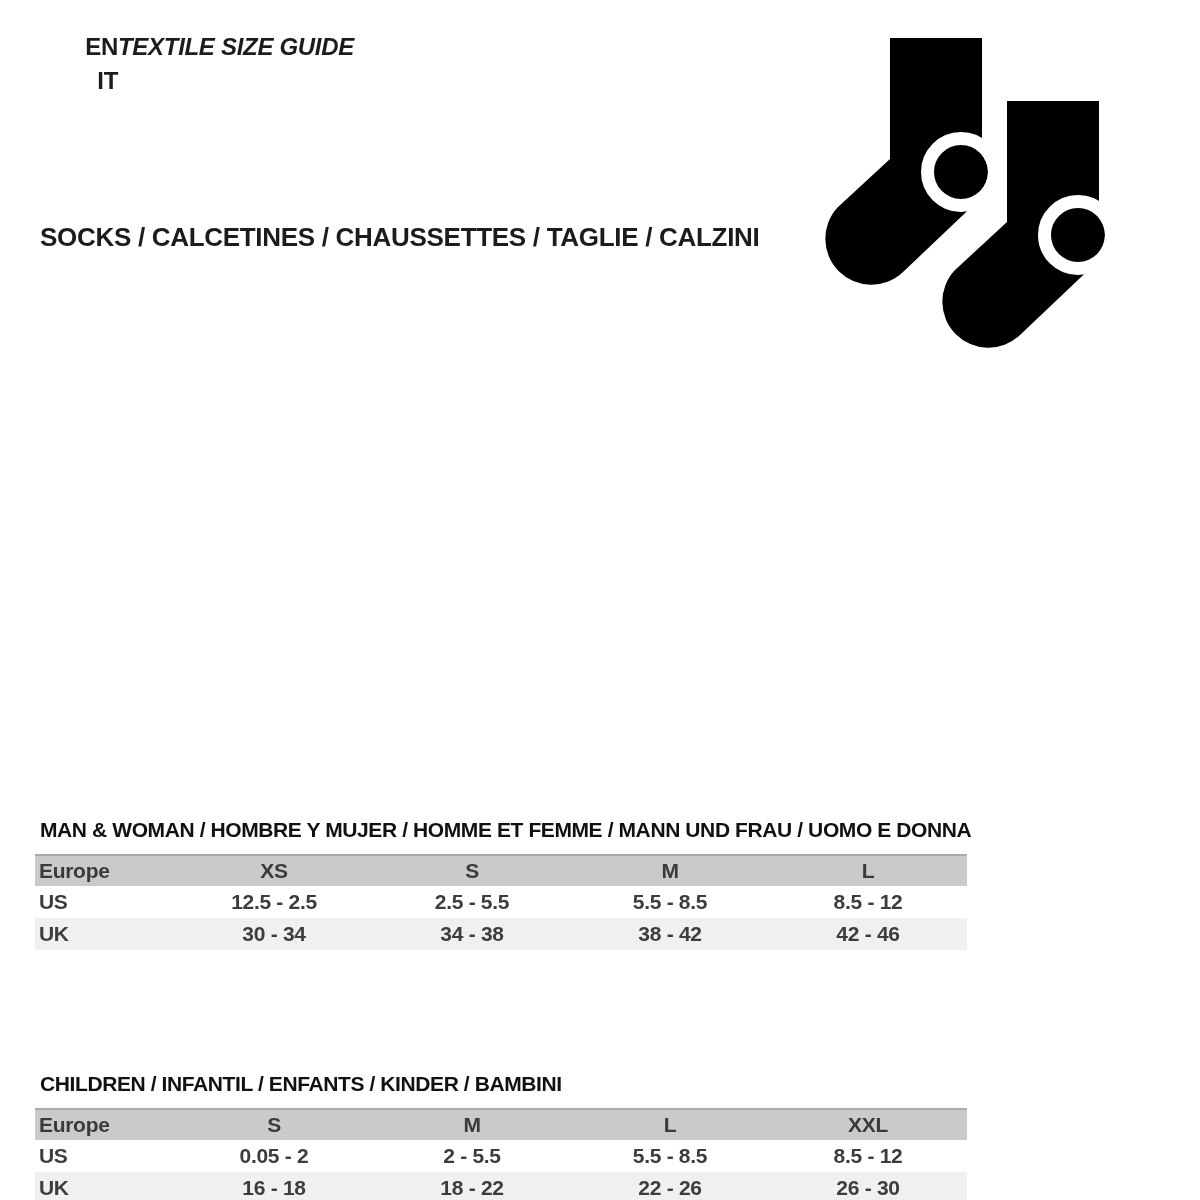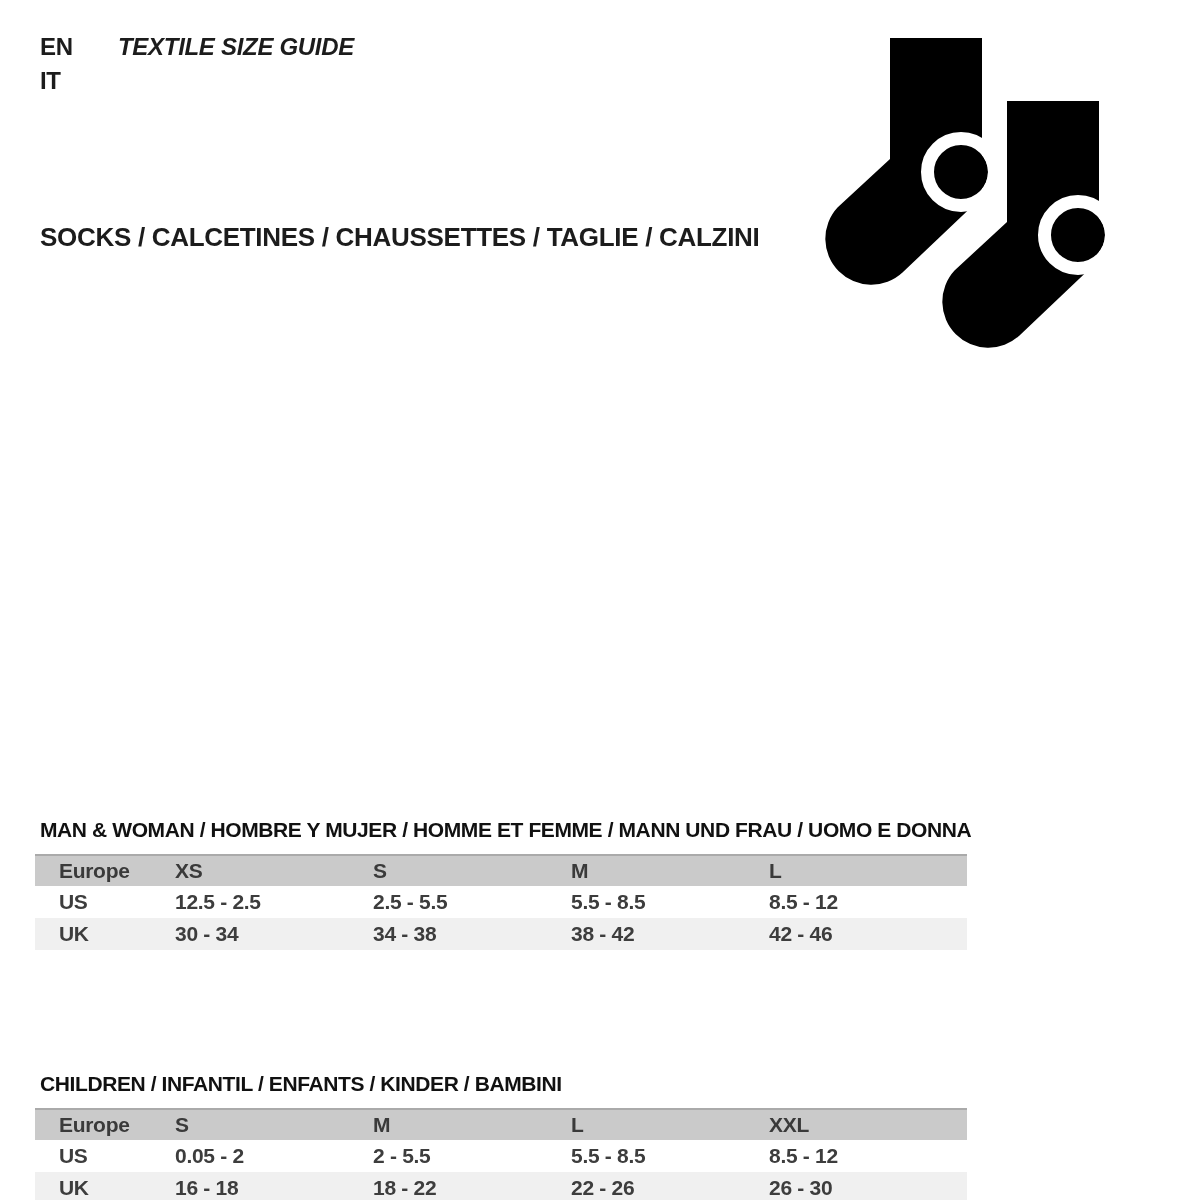--- a/index.html
+++ b/index.html
@@ -17,20 +17,21 @@
   
   .lang-block {
     position: absolute;
     left: 40px;
     top: 33px;
   }
   .lang-row {
     display: flex;
     align-items: baseline;
     height: 33.5px;
+    text-align: right;
   }
   .lang-code {
     width: 78px;
     font-size: 24px;
     font-weight: bold;
     letter-spacing: -0.3px;
   }
   .lang-label {
     font-size: 24px;
     font-weight: bold;
@@ -86,25 +87,25 @@
     font-weight: bold;
     letter-spacing: -0.3px;
     color: #3d3d3d;
   }
   .t-row.thead {
     background: #cacaca;
     border-top: 2px solid #aaaaaa;
     color: #3a3a3a;
   }
   .t-row.alt { background: #f0f0f0; }
-  .cell { flex: 1; text-align: left; }
+  .cell { flex: 1; text-align: center; }
   .cell.label {
     flex: 0 0 140px;
     text-align: left;
-    padding-left: 24px;
+    padding-left: 4px;
   }
 </style>
 </head>
 <body>
 
 <div class="page">
 
   <div class="lang-block">
     <div class="lang-row">
       <span class="lang-code">EN</span>

